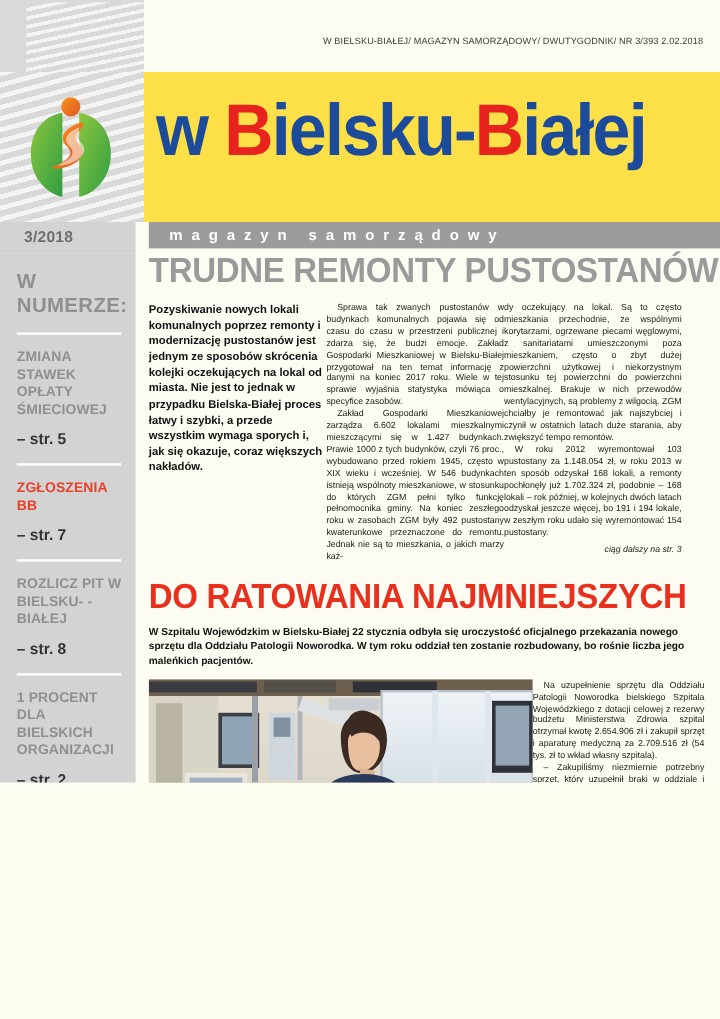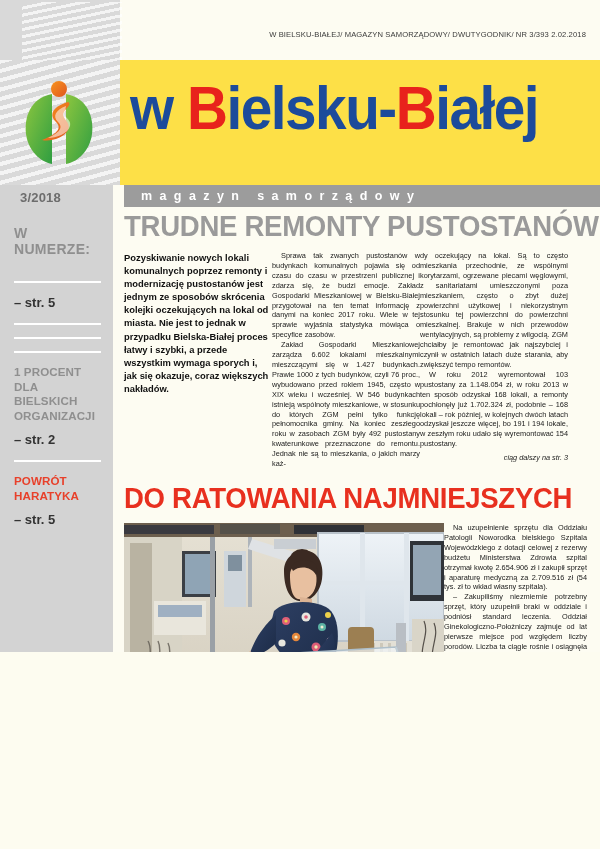--- a/index.html
+++ b/index.html
@@ -82,22 +82,22 @@
     letter-spacing:7.4px;
   }
 
   
   .sidebar{
     position:absolute;left:0;top:211px;width:113px;height:615px;
     background:#d3d3d3;
   }
   .sb-inner{padding:14px 12px 0 14px;}
   .sb-kicker{
-    font-size:14px;font-weight:bold;color:#8f8f8f;letter-spacing:.3px;
-    margin-bottom:24px;
+    font-size:17px;font-weight:bold;color:#8f8f8f;letter-spacing:.3px;
+    margin-bottom:12px;
   }
   .sb-rule{height:2px;background:#ffffff;margin:0 0 12px 0;}
   .sb-item{margin-bottom:4px;}
   .sb-title{
     font-size:11.6px;font-weight:bold;line-height:14.5px;
     color:#8f8f8f;letter-spacing:.1px;text-transform:uppercase;
   }
   .sb-title.accent{color:#e8402a;}
   .sb-page{
     font-size:13px;font-weight:bold;color:#333;margin-top:9px;margin-bottom:13px;
@@ -195,26 +195,35 @@
       <span>magazyn samorządowy</span>
     </div>
   </div>
 
   <div class="sidebar">
     <div class="sb-inner">
       <div class="sb-kicker">W NUMERZE:</div>
       <div class="sb-rule"></div>
 
       <div class="sb-item">
+        <div class="sb-title">ZMIANA STAWEK OPŁATY ŚMIECIOWEJ</div>
         <div class="sb-page">– str. 5</div>
       </div>
       <div class="sb-rule"></div>
 
+      <div class="sb-item">
+        <div class="sb-title accent">ZGŁOSZENIA BB</div>
+        <div class="sb-page">– str. 7</div>
+      </div>
       <div class="sb-rule"></div>
 
+      <div class="sb-item">
+        <div class="sb-title">ROZLICZ PIT W BIELSKU- -BIAŁEJ</div>
+        <div class="sb-page">– str. 8</div>
+      </div>
       <div class="sb-rule"></div>
 
       <div class="sb-item">
         <div class="sb-title">1 PROCENT DLA BIELSKICH ORGANIZACJI</div>
         <div class="sb-page">– str. 2</div>
       </div>
       <div class="sb-rule"></div>
 
       <div class="sb-item">
         <div class="sb-title accent">POWRÓT HARATYKA</div>
@@ -239,20 +248,21 @@
         <div class="col body-col">
           <p class="noind">dy oczekujący na lokal. Są to często mieszkania przechodnie, ze wspólnymi korytarzami, ogrzewane piecami węglowymi, z sanitariatami umieszczonymi poza mieszkaniem, często o zbyt dużej powierzchni użytkowej i niekorzystnym stosunku tej powierzchni do powierzchni mieszkalnej. Brakuje w nich przewodów wentylacyjnych, są problemy z wilgocią. ZGM chciałby je remontować jak najszybciej i czynił w ostatnich latach duże starania, aby zwiększyć tempo remontów.</p>
           <p>W roku 2012 wyremontował 103 pustostany za 1.148.054 zł, w roku 2013 w ten sposób odzyskał 168 lokali, a remonty pochłonęły już 1.702.324 zł, podobnie – 168 lokali – rok później, w kolejnych dwóch latach odzyskał jeszcze więcej, bo 191 i 194 lokale, w zeszłym roku udało się wyremontować 154 pustostany.</p>
           <div class="cont">ciąg dalszy na str. 3</div>
         </div>
       </div>
     </div>
 
     <div class="art2">
       <div class="headline red">DO RATOWANIA NAJMNIEJSZYCH</div>
+      <div class="lead2">W Szpitalu Wojewódzkim w Bielsku-Białej 22 stycznia odbyła się uroczystość oficjalnego przekazania nowego sprzętu dla Oddziału Patologii Noworodka. W tym roku oddział ten zostanie rozbudowany, bo rośnie liczba jego maleńkich pacjentów.</div>
 
       <div class="art2-body">
 
         <div class="photo">
           <svg width="320" height="238" viewBox="0 0 320 238">
             <defs>
               <linearGradient id="win" x1="0" y1="0" x2="0" y2="1">
                 <stop offset="0" stop-color="#eef3f7"></stop>
                   <stop offset="1" stop-color="#cfd9e2"></stop>
               </linearGradient>

